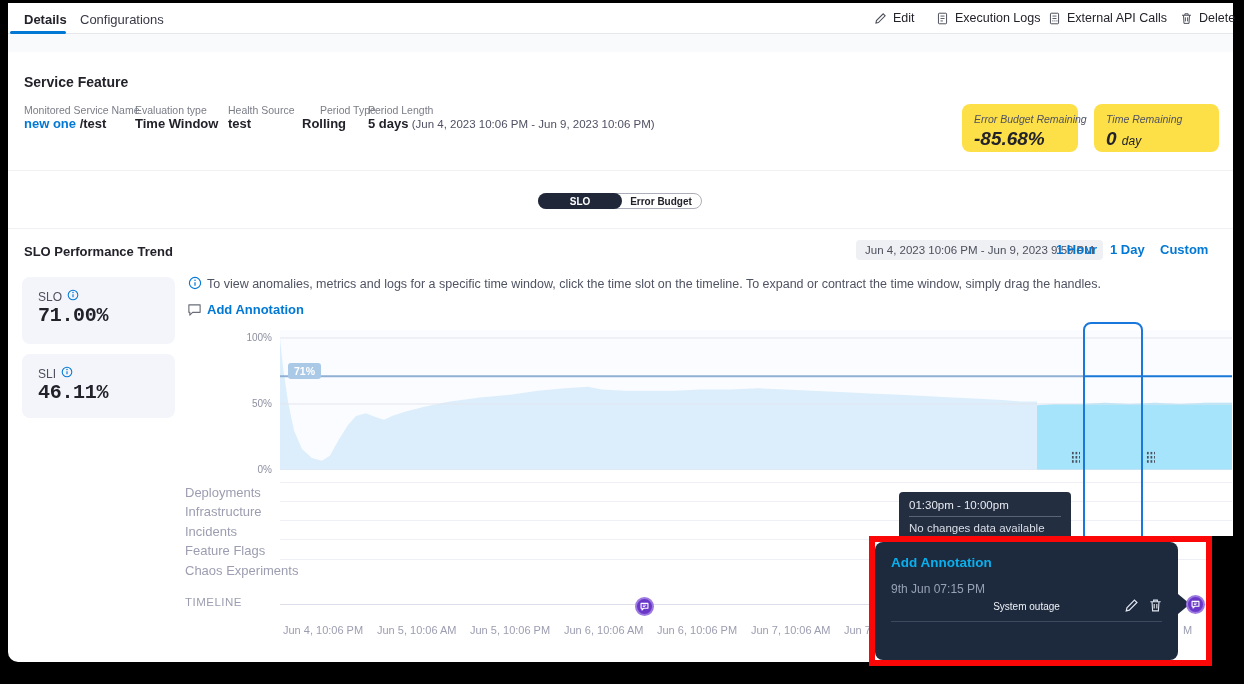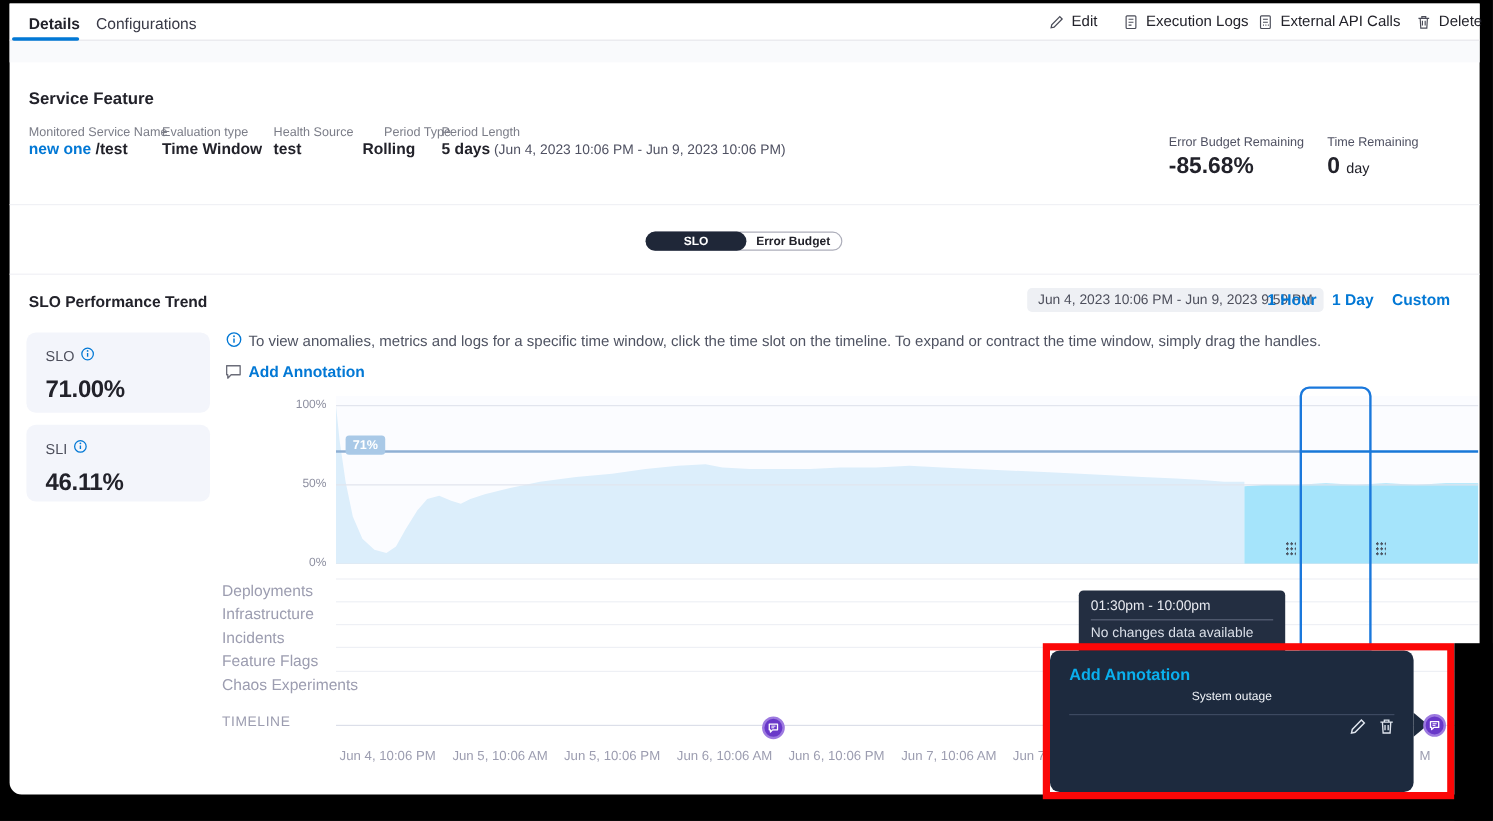--- a/index.html
+++ b/index.html
@@ -17,40 +17,40 @@
   .toolbtn { top:8px; display:flex; align-items:center; gap:6px; font-size:12.5px; color:#22222a; cursor:pointer; }
   .toolbtn svg { display:block; }
   #band1 { left:8px; top:34px; width:1225px; height:18px; background:#f9fafc; z-index:1; }
   .hairline { left:8px; width:1225px; height:1px; background:#f0f1f5; z-index:1; }
   
   .sec-title { font-weight:bold; font-size:14px; color:#22222a; z-index:2; }
   .field-label { font-size:10.5px; color:#7b7d88; z-index:2; white-space:nowrap; }
   .field-value { font-size:13px; font-weight:bold; color:#22222a; z-index:2; white-space:nowrap; }
   .field-value .link { color:#0278d5; cursor:pointer; }
   .field-value .suffix-sm { font-weight:normal; font-size:11.5px; color:#4f5162; }
-  .stat-card { background:#ffffff; border-radius:8px; padding:9px 12px; z-index:2; }
+  .stat-card { background:#fde047; border-radius:8px; padding:9px 12px; z-index:2;font-style:italic; }
   .stat-card .lbl { font-size:10.5px; color:#4f5162; white-space:nowrap; }
   .stat-card .val { font-size:19px; font-weight:bold; color:#22222a; margin-top:3px; }
   .stat-card .unit { font-size:12px; font-weight:normal; color:#22222a; }
   
   #toggle { left:538px; top:193px; width:164px; height:16px; border:1px solid #adaeba;
     border-radius:9px; background:#fff; z-index:2; display:flex; }
   #toggle .seg { flex:1; display:flex; align-items:center; justify-content:center;
     font-size:10px; font-weight:bold; cursor:pointer; }
   #toggle .seg.on { background:#1f2738; color:#fff; border-radius:9px; margin:-1px; flex:0 0 84px; }
   #toggle .seg.off { color:#22222a; }
   
   #date-chip { left:856px; top:240px; height:20px; background:#eef0f4; border-radius:4px;
     font-size:11.5px; color:#4d4f5c; display:flex; align-items:center; padding:0 9px; z-index:2; cursor:pointer; white-space:nowrap; }
   .range-link { top:242px; font-size:13px; font-weight:bold; color:#0278d5; z-index:2; cursor:pointer; }
   #info-text { left:207px; top:277px; width:950px; font-size:12.5px; color:#4f5362; z-index:2; }
   #add-annot { left:207px; top:302px; font-size:13px; font-weight:bold; color:#0278d5; z-index:2; cursor:pointer; }
   .side-card { left:22px; width:153px; background:#f3f5fb; border-radius:8px; padding:12px 16px; z-index:2; }
   .side-card .lbl { font-size:12px; color:#4d4f5c; display:flex; align-items:center; gap:5px; }
-  .side-card .val { font-size:20px; font-weight:bold; color:#22222a; margin-top:10px; letter-spacing:-0.3px; }
+  .side-card .val { font-size:20px; font-weight:bold; color:#22222a; margin-top:0; letter-spacing:-0.3px;font-family:Liberation Mono, monospace; }
   
   .ytick { left:232px; width:40px; text-align:right; font-size:10px; color:#8d8fa0; z-index:2; }
   #plot { left:280px; top:330px; z-index:1; }
   #thresh-badge { left:288px; top:363px; background:#a9c9e7; color:#fff; font-size:10.5px;
     font-weight:bold; padding:2px 6px; border-radius:3px; z-index:2; }
   #sel-window { left:1083px; top:322px; width:60px; height:220px; border:2px solid #1a78dc;
     border-radius:8px 8px 0 0; z-index:3; cursor:grab; }
   .drag-handle { width:9px; height:12px; z-index:3; cursor:ew-resize;
     background-image:radial-gradient(circle, #4a5260 1.1px, transparent 1.2px);
     background-size:3.6px 4.2px; }
@@ -257,20 +257,21 @@
 </div>
 
 <div id="tooltip" class="abs">
   <div class="tt-title">01:30pm - 10:00pm</div>
   <div class="tt-div"></div>
   <div class="tt-body">No changes data available</div>
 </div>
 
 <div id="popup" class="abs">
   <div class="p-title">Add Annotation</div>
+  <div class="p-time">9th Jun 07:15 PM</div>
   <div class="p-text">System outage</div>
   <div class="p-div"></div>
 </div>
 <div id="popup-icons" class="abs">
   <span><svg width="15" height="15" viewBox="0 0 16 16">
         <path d="M11.2 2.2l2.6 2.6L5.6 13l-3.2.8.7-3.3z" fill="none" stroke="#dfe5ee" stroke-width="1.3"></path>
       </svg></span>
   <span><svg width="15" height="15" viewBox="0 0 16 16">
         <path d="M2.5 4h11M6 4V2.3h4V4M4.3 4l.6 9.7h6.2l.6-9.7M6.6 6.5v4.7M9.4 6.5v4.7" fill="none" stroke="#dfe5ee" stroke-width="1.2"></path>
       </svg></span>

